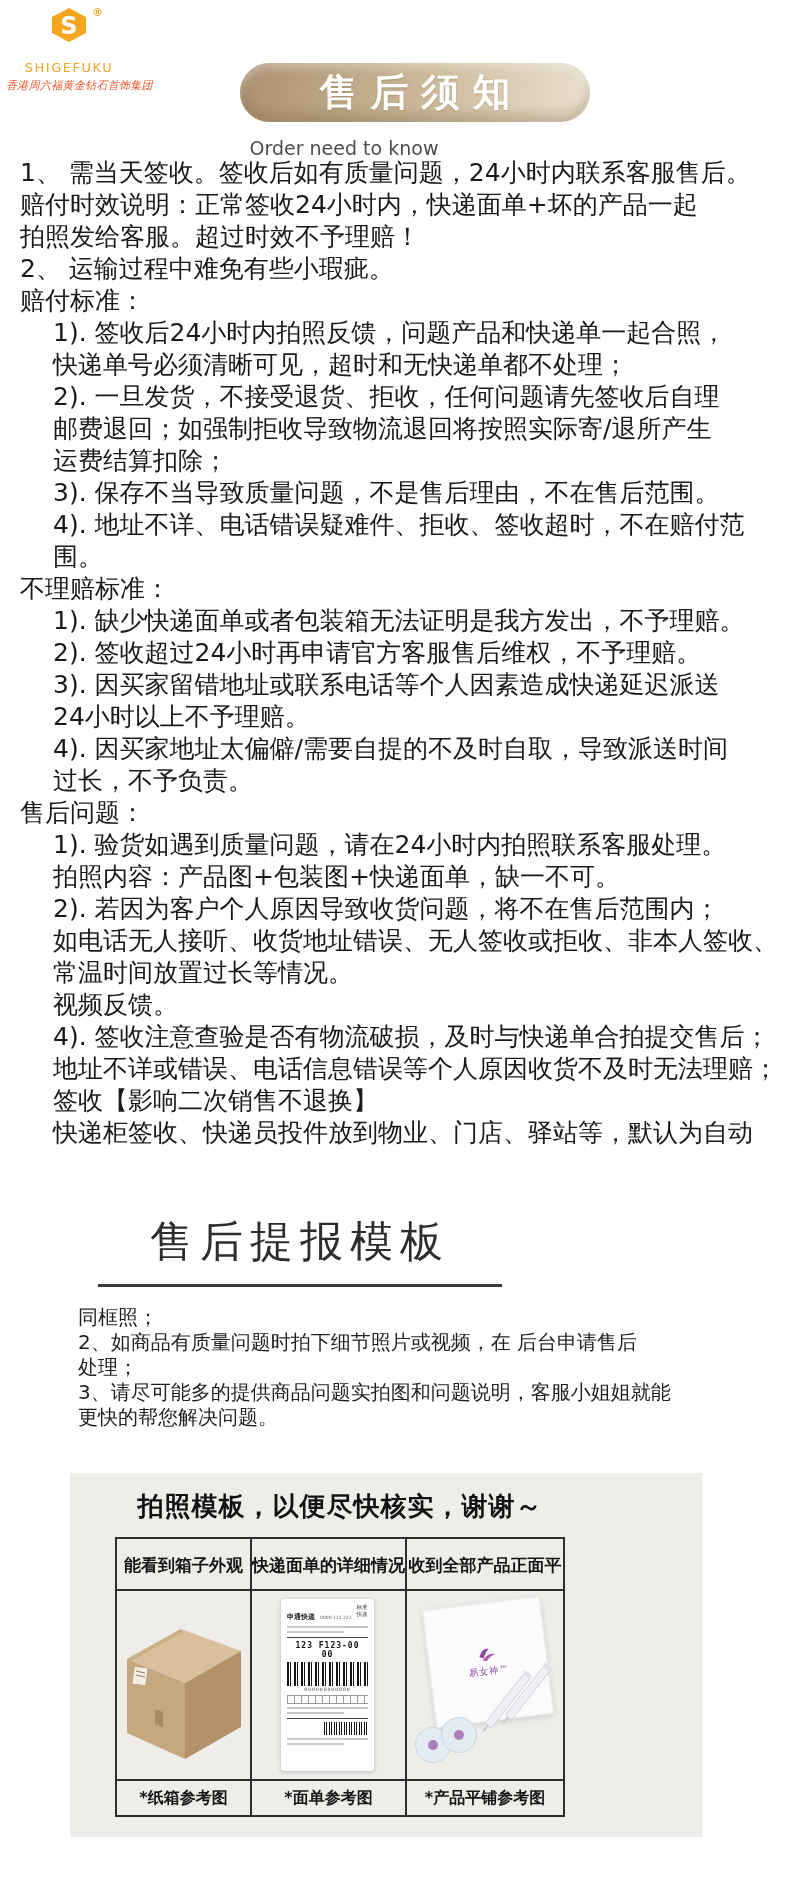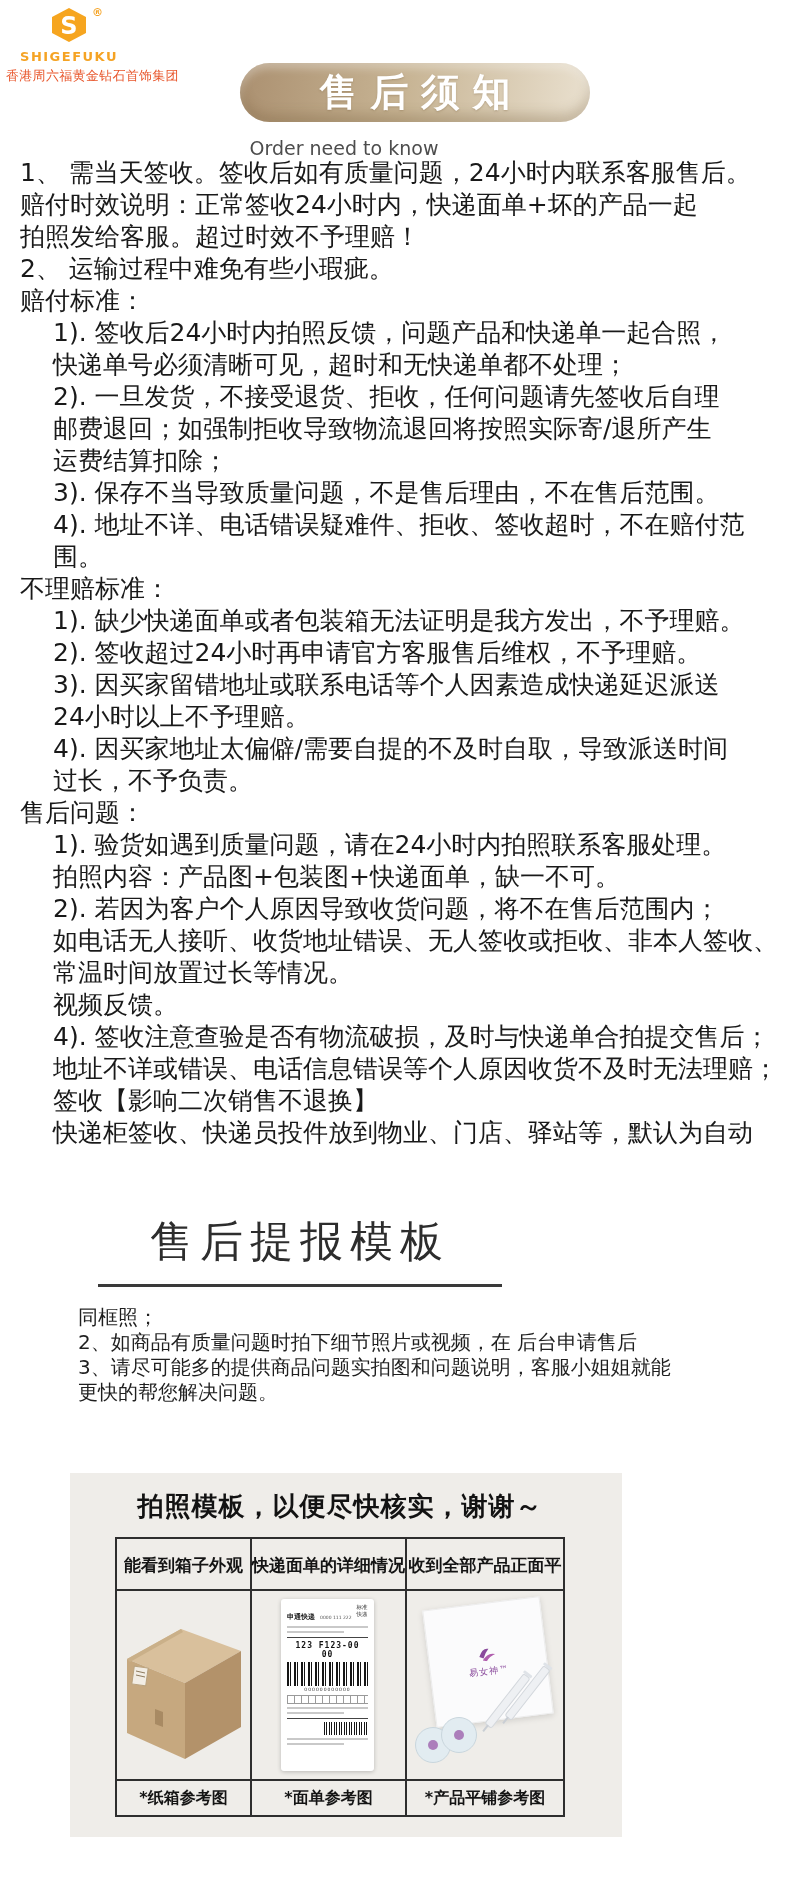--- a/index.html
+++ b/index.html
@@ -6,22 +6,22 @@
   .page {
     position:relative; width:790px; height:1884px; background:#ffffff;
     font-family:"DejaVu Sans","Liberation Sans",sans-serif; overflow:hidden;
   }
 
   
   .logo { position:absolute; top:6px; left:6px; width:126px; text-align:center; }
   .logo-icon-row { position:relative; height:40px; }
   .logo-icon-row svg { display:inline-block; }
   .reg-mark { position:absolute; top:0; left:86px; font-size:11px; color:#f5a324; font-weight:bold; }
-  .brand-name { font-size:13px; font-weight:bold; letter-spacing:1.5px; color:#f5a324; margin-top:3px;text-align:center; }
-  .brand-subtitle { font-size:13px; color:#e8562c; margin-top:3px; white-space:nowrap; letter-spacing:0.3px; }
+  .brand-name { font-size:13px; font-weight:normal; letter-spacing:1.5px; color:#f5a324; margin-top:14px;text-align:center; }
+  .brand-subtitle { font-size:11px; color:#e8562c; margin-top:3px; white-space:nowrap; letter-spacing:0.3px;font-style:italic; }
 
   
   .banner {
     position:absolute; left:240px; top:63px; width:350px; height:59px; border-radius:30px;
     background:linear-gradient(98deg,#ab9070 0%,#c8b595 48%,#eae1d0 100%);
     box-shadow: inset 0 -8px 12px rgba(110,85,50,.28), inset 0 5px 8px rgba(255,255,255,.35);
     display:flex; align-items:center; justify-content:center;
   }
   .banner-title { color:#ffffff; font-size:38px; font-weight:bold; letter-spacing:13px; padding-left:13px; text-shadow:0 1px 2px rgba(120,95,60,.35); }
   .banner-sub { position:absolute; top:137px; left:244px; width:200px; text-align:center; font-size:19px; color:#4d4d4d; }
@@ -32,21 +32,21 @@
   .notice p.lv1 { padding-left:33px; }
 
   
   .tpl-title { position:absolute; top:1213px; left:35px; width:530px; text-align:center;
                font-size:43px; font-weight:400; letter-spacing:7px; color:#2d2d2d; }
   .tpl-underline { position:absolute; top:1284px; left:98px; width:404px; height:3px; background:#3a3a3a; }
   .tpl-lines { position:absolute; top:1305px; left:78px; width:640px; font-size:20px; line-height:25px; color:#1f1f1f; }
   .tpl-lines p { margin:0; }
 
   
-  .panel { position:absolute; top:1473px; left:70px; width:552px; height:364px; background:#efede9; }
+  .panel { position:absolute; top:1473px; left:70px; width:632px; height:364px; background:#efede9; }
   .panel-title { position:absolute; top:16px; left:45px; width:450px; text-align:center;
                  font-size:26px; font-weight:bold; letter-spacing:1px; color:#121212; }
   .ptable { position:absolute; left:45px; top:64px; width:450px; border:2px solid #2e2e2e; box-sizing:border-box; }
   .prow { display:flex; }
   .pcell { box-sizing:border-box; }
   .c1 { width:133px; } .c2 { width:155px; } .c3 { width:158px; }
   .pcell + .pcell { border-left:2px solid #2e2e2e; }
   .prow.hdr .pcell { height:52px; line-height:52px; text-align:center; font-weight:bold; font-size:17px; color:#141414; border-bottom:2px solid #2e2e2e; }
   .prow.imgs .pcell { height:190px; position:relative; border-bottom:2px solid #2e2e2e; overflow:hidden; }
   .prow.caps .pcell { height:34px; line-height:34px; text-align:center; font-size:16px; font-weight:bold; color:#141414; }
@@ -143,20 +143,21 @@
     <p class="lv1">地址不详或错误、电话信息错误等个人原因收货不及时无法理赔；</p>
     <p class="lv1">签收【影响二次销售不退换】</p>
     <p class="lv1">快递柜签收、快递员投件放到物业、门店、驿站等，默认为自动</p>
   </div>
 
   <div class="tpl-title">售后提报模板</div>
   <div class="tpl-underline"></div>
   <div class="tpl-lines">
     <p>同框照；</p>
     <p>2、如商品有质量问题时拍下细节照片或视频，在 后台申请售后</p>
+    <p>处理；</p>
     <p>3、请尽可能多的提供商品问题实拍图和问题说明，客服小姐姐就能</p>
     <p>更快的帮您解决问题。</p>
   </div>
 
   <div class="panel">
     <div class="panel-title">拍照模板，以便尽快核实，谢谢～</div>
 
     <div class="ptable">
       <div class="prow hdr">
         <div class="pcell c1">能看到箱子外观</div>

